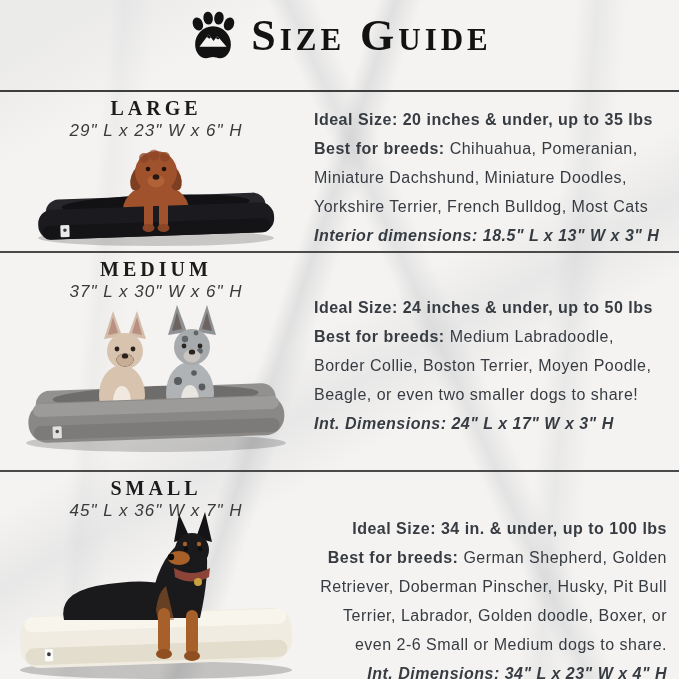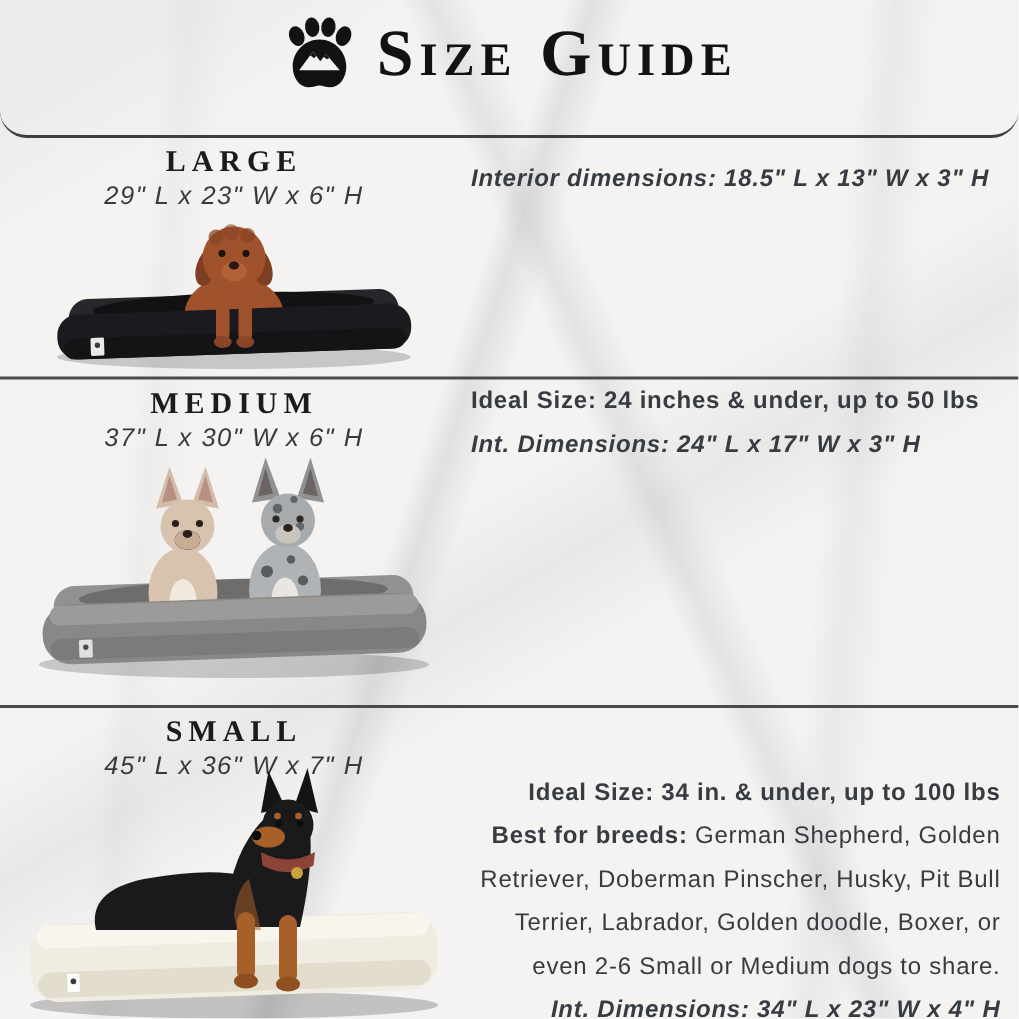--- a/index.html
+++ b/index.html
@@ -10,21 +10,21 @@
     color:#33383e;
     font-family:"Liberation Sans",sans-serif;
     background-color:#f4f3f1;
     background-image:
       linear-gradient(108deg, transparent 42%, rgba(175,176,182,0.28) 44%, transparent 47%),
       linear-gradient(66deg, transparent 58%, rgba(168,170,178,0.22) 60%, transparent 63%),
       linear-gradient(150deg, rgba(196,197,203,0.18) 6%, transparent 16%, transparent 48%, rgba(185,187,194,0.20) 55%, transparent 62%),
       linear-gradient(95deg, transparent 15%, rgba(205,206,210,0.18) 17%, transparent 21%, transparent 78%, rgba(190,191,197,0.20) 81%, transparent 85%);
   }
   
-  .header{height:90px;border-bottom:2px solid #3e3e3e;text-align:right;border-radius:18px;}
+  .header{height:90px;border-bottom:2px solid #3e3e3e;text-align:right;}
   .title-row{display:flex;align-items:center;justify-content:center;gap:12px;padding-top:10px;}
   .logo{width:52px;height:52px;flex:0 0 auto;}
   .title{
     font-family:"Liberation Serif",serif;
     font-variant:small-caps;
     font-weight:600;
     font-size:44px;
     letter-spacing:4px;
     color:#121212;
     line-height:1;
@@ -61,21 +61,21 @@
   .scene{position:absolute;left:6px;}
   .section.small  .scene{top:44px;}
   .section.medium .scene{top:46px;}
   .section.large  .scene{top:40px;}
   .text-col{
     flex:1;
     padding:0 12px 0 2px;
     box-sizing:border-box;
   }
   .section.small  .text-col{padding-top:13px;}
-  .section.medium .text-col{}
+  .section.medium .text-col{padding-top:40px;}
   .section.large  .text-col{padding-top:42px;text-align:right;}
   .line{font-size:16px;line-height:29px;letter-spacing:0.5px;color:#373c42;}
   .b{font-weight:700;}
   .interior{font-weight:700;font-style:italic;}
 </style>
 </head>
 <body>
 
 <div class="poster">
 
@@ -126,20 +126,22 @@
         </g>
         <g>
           <rect x="138" y="64" width="9" height="28" rx="4.5" fill="#a0522d"></rect>
           <rect x="153" y="64" width="9" height="28" rx="4.5" fill="#a0522d"></rect>
           <ellipse cx="142.5" cy="92" rx="6" ry="4" fill="#8a4526"></ellipse>
           <ellipse cx="157.5" cy="92" rx="6" ry="4" fill="#8a4526"></ellipse>
         </g>
       </svg>
     </div>
     <div class="text-col">
+      <div class="line b">Ideal Size: 20 inches &amp; under, up to 35 lbs</div>
+      <div class="line"><span class="b">Best for breeds:</span> <span>Chihuahua, Pomeranian, Miniature Dachshund, Miniature Doodles, Yorkshire Terrier, French Bulldog, Most Cats</span></div>
       <div class="line interior">Interior dimensions: 18.5" L x 13" W x 3" H</div>
     </div>
   </div>
 
   <div class="section medium">
     <div class="photo-col">
       <div class="size-name">MEDIUM</div>
       <div class="size-dims">37" L x 30" W x 6" H</div>
       <svg class="scene" width="300" height="158" viewBox="0 0 300 158">
         <ellipse cx="150" cy="144" rx="130" ry="9" fill="rgba(0,0,0,0.18)"></ellipse>
@@ -190,20 +192,21 @@
           <rect x="22" y="100" width="256" height="40" rx="19" fill="#8a8886"></rect>
           <rect x="27" y="101" width="246" height="13" rx="6.5" fill="#9d9b99"></rect>
           <rect x="27" y="123" width="246" height="14" rx="7" fill="#7d7b79"></rect>
           <rect x="46" y="124" width="9" height="12" rx="1" fill="#e0e0de"></rect>
           <circle cx="50.5" cy="129" r="1.8" fill="#4a4a4a"></circle>
         </g>
       </svg>
     </div>
     <div class="text-col">
       <div class="line b">Ideal Size: 24 inches &amp; under, up to 50 lbs</div>
+      <div class="line"><span class="b">Best for breeds:</span> <span>Medium Labradoodle, Border Collie, Boston Terrier, Moyen Poodle, Beagle, or even two smaller dogs to share!</span></div>
       <div class="line interior">Int. Dimensions: 24" L x 17" W x 3" H</div>
     </div>
   </div>
 
   <div class="section large">
     <div class="photo-col">
       <div class="size-name">SMALL</div>
       <div class="size-dims">45" L x 36" W x 7" H</div>
       <svg class="scene" width="300" height="172" viewBox="0 0 300 172">
         <ellipse cx="150" cy="158" rx="136" ry="9" fill="rgba(0,0,0,0.2)"></ellipse>

